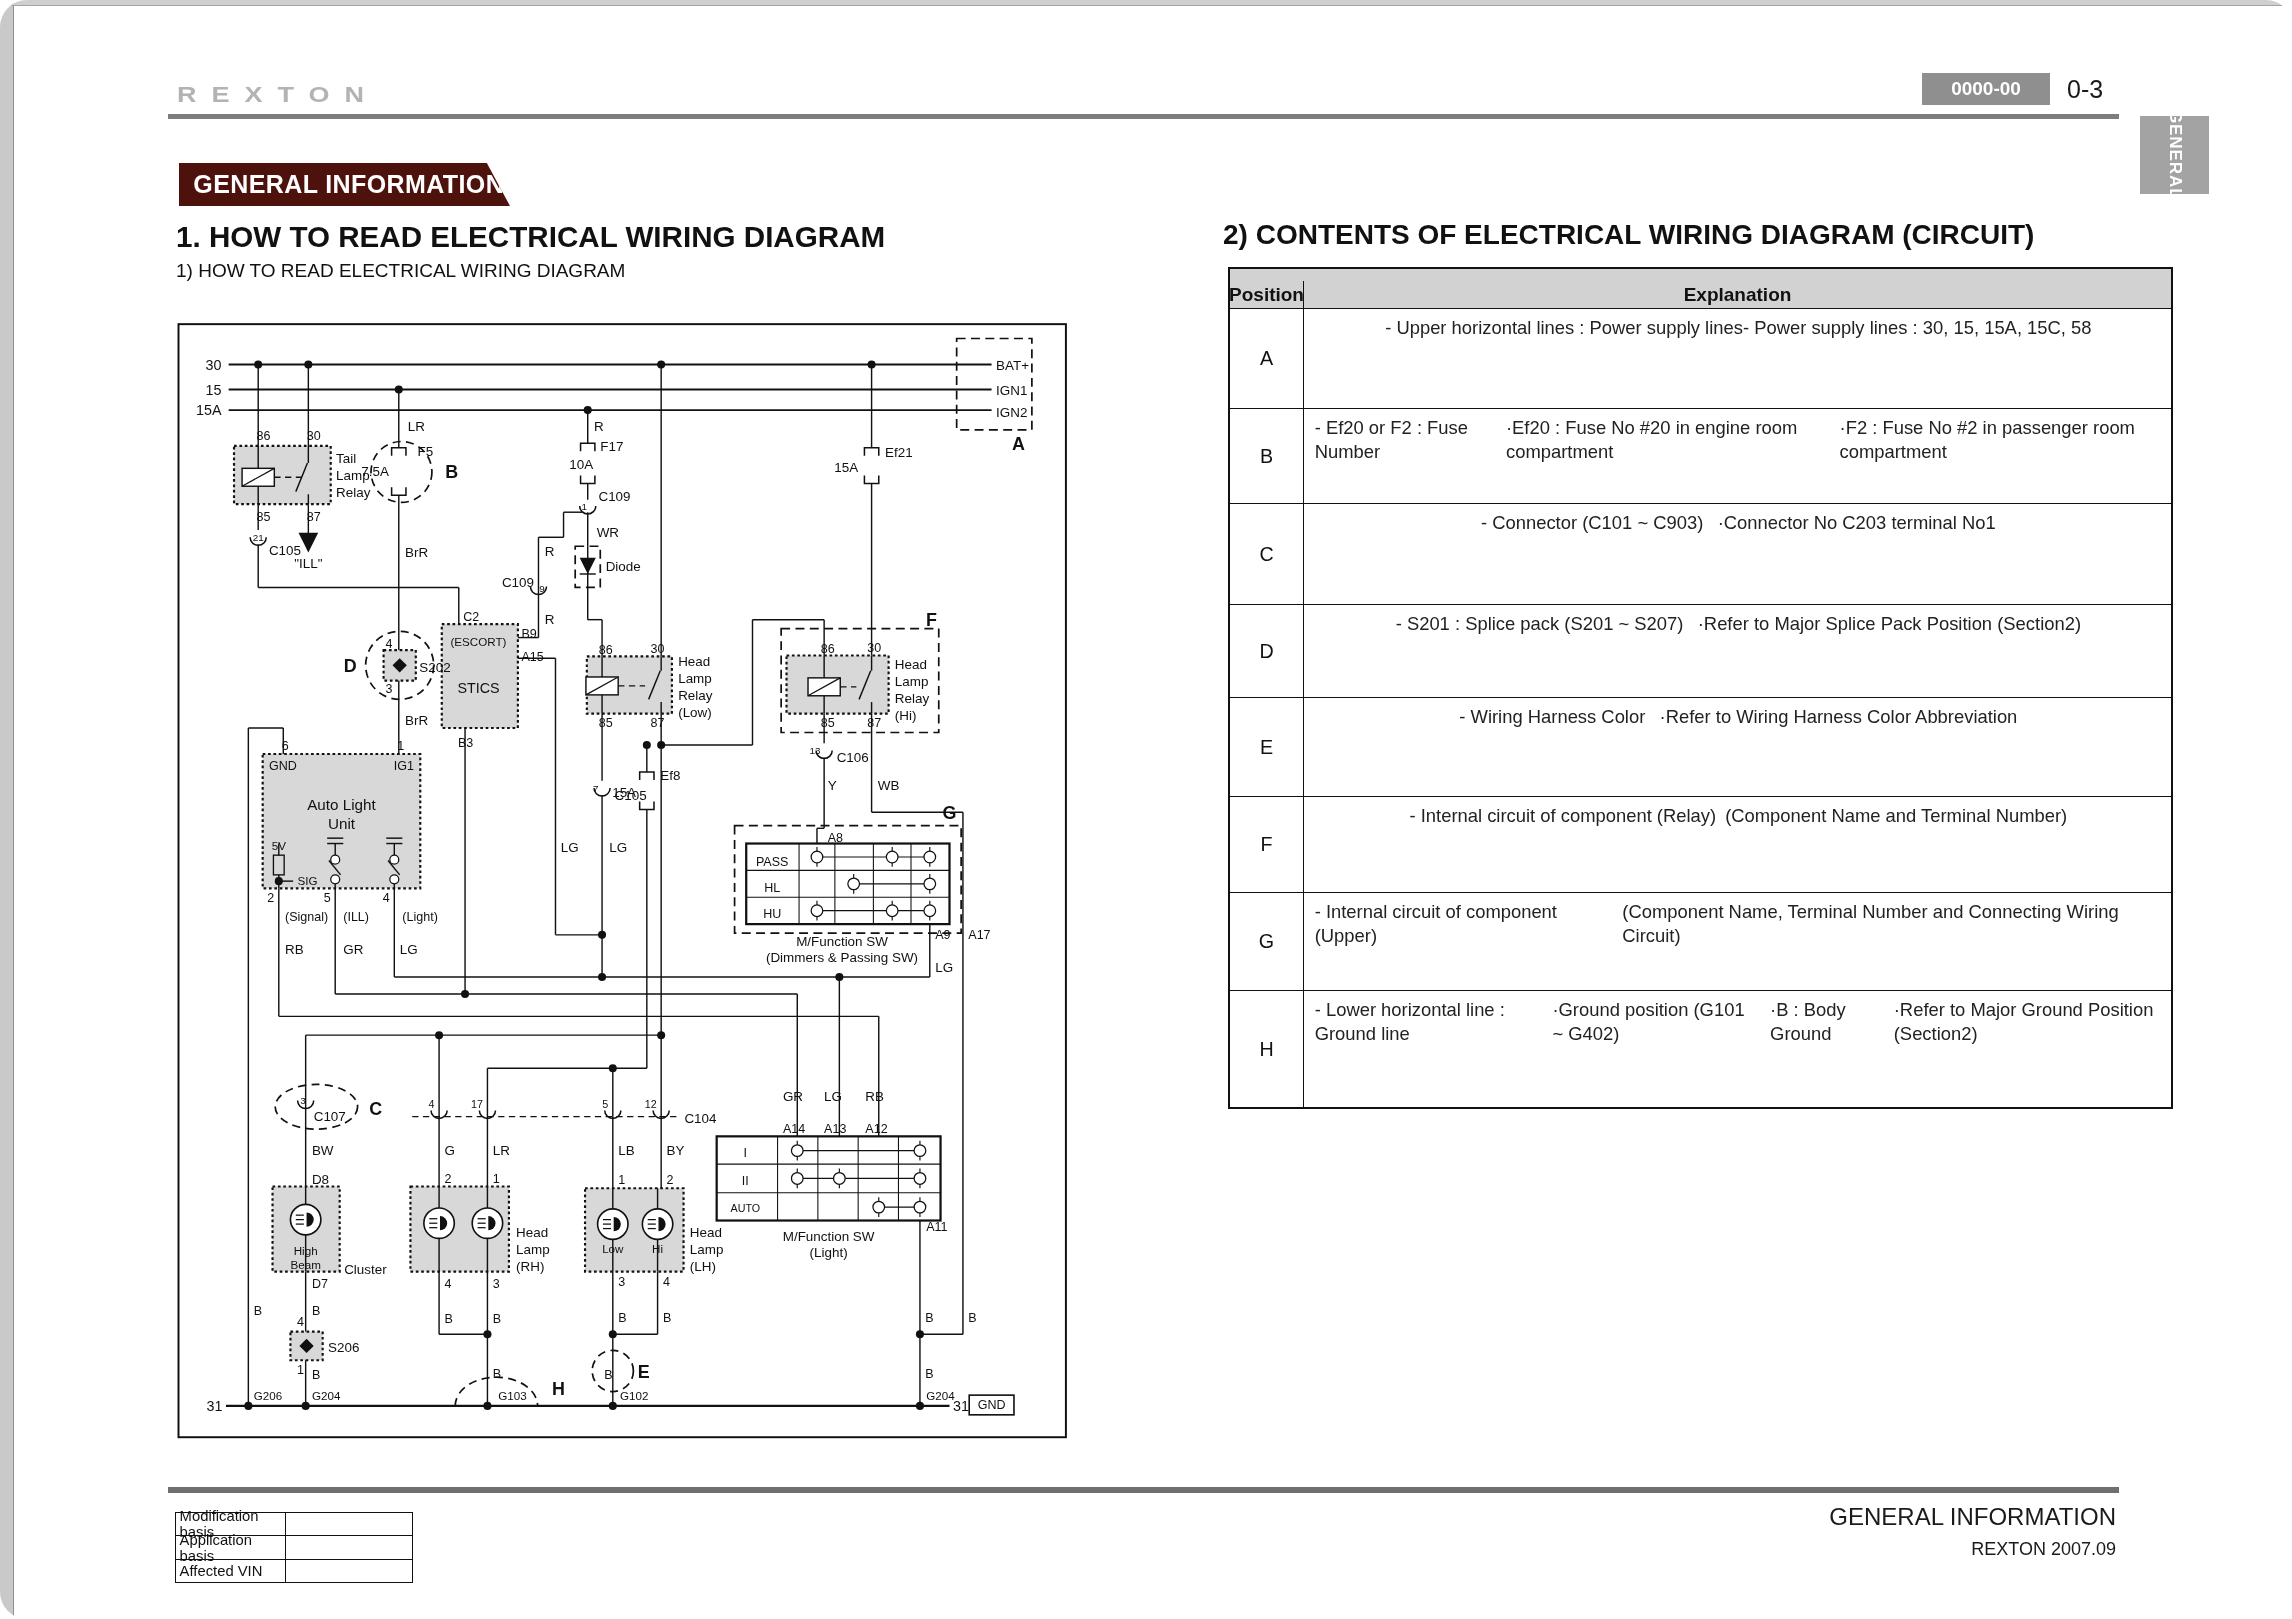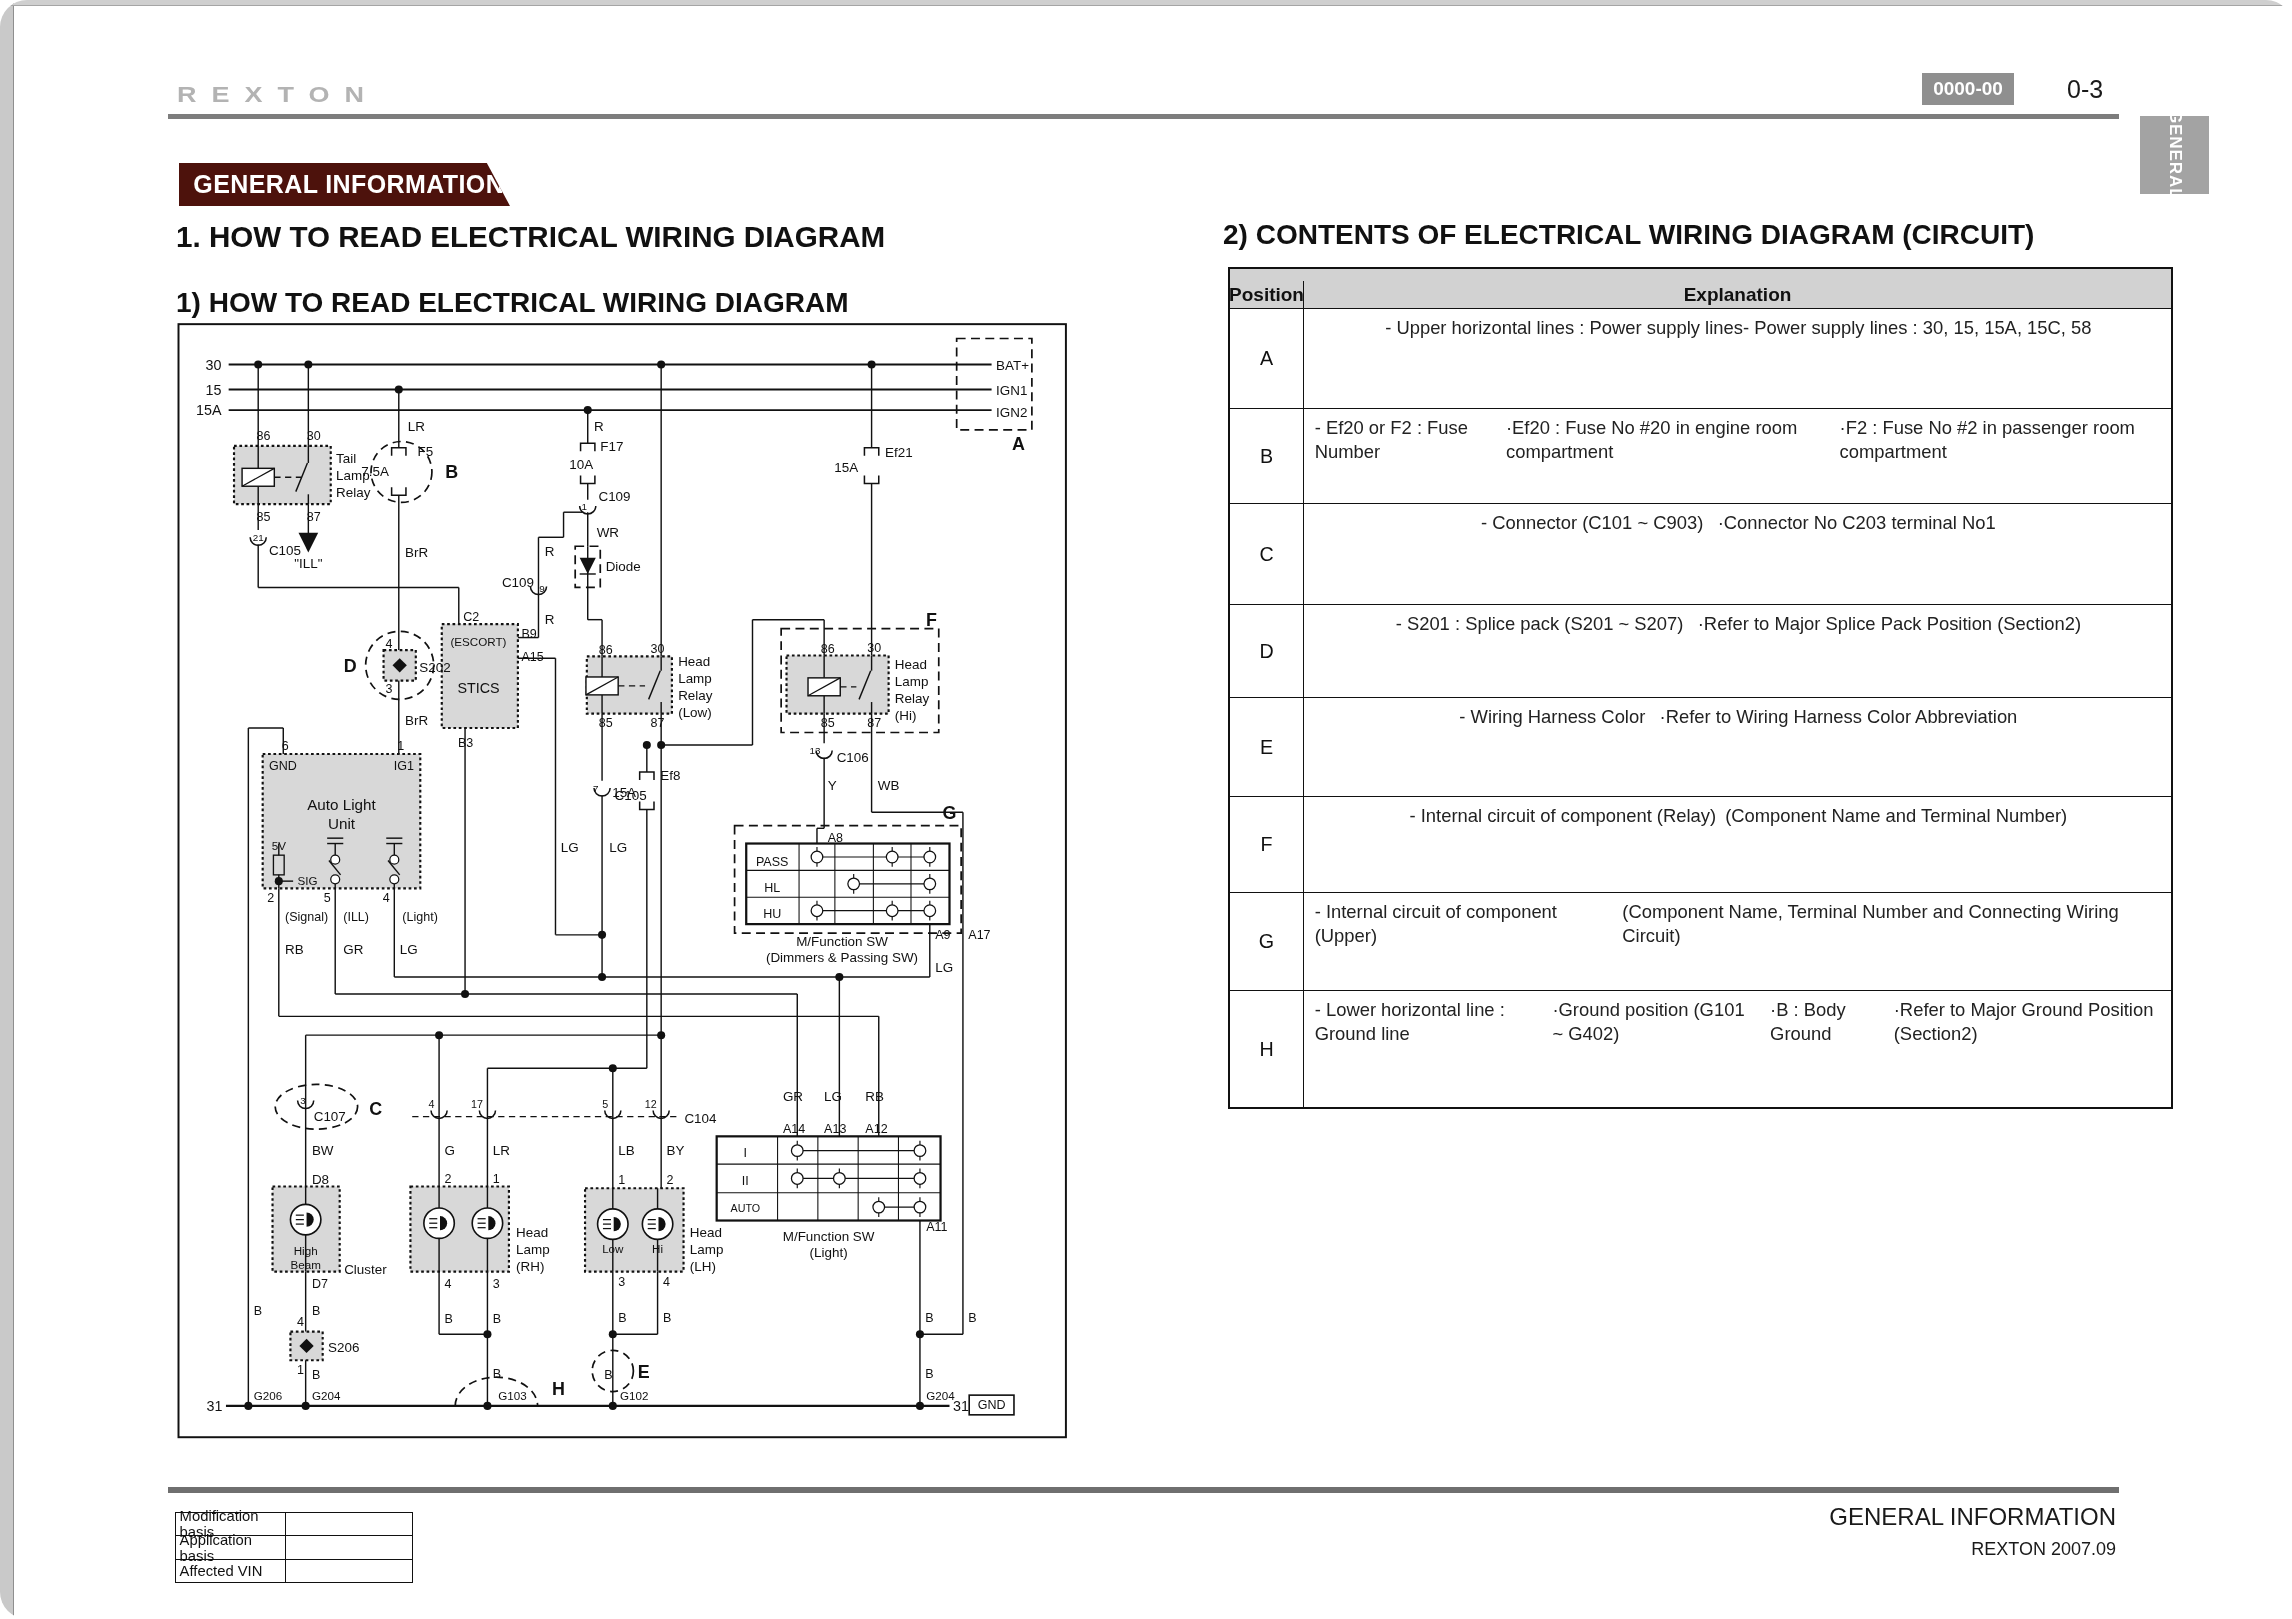--- a/index.html
+++ b/index.html
@@ -5,32 +5,32 @@
   html,body{margin:0;padding:0;background:#fff;}
   #page{position:relative;width:2293px;height:1619px;background:#ffffff;overflow:hidden;
         font-family:"Liberation Sans",sans-serif;color:#111;border-radius:27px;}
   .abs{position:absolute;}
   
   #edge-left{left:0;top:0;width:12.5px;height:1619px;background:#c9c9c9;border-right:1.8px solid #8f8f8f;}
   #edge-top{left:0;top:0;width:2293px;height:4.5px;background:#cfcfcf;border-bottom:0.9px solid #a5a5a5;}
   
   #logo{left:177px;top:79px;font-size:27px;font-weight:bold;color:#b3b3b3;letter-spacing:15px;transform:scaleY(.85);}
   #header-rule{left:168px;top:114px;width:1951px;height:5.4px;background:#7d7d7d;}
-  #code-badge{left:1922px;top:73px;width:92px;height:32px;background:#8f8f8f;color:#fff;
+  #code-badge{left:1922px;top:73px;width:128px;height:32px;background:#8f8f8f;color:#fff;
               font-weight:bold;font-size:19px;display:flex;align-items:center;justify-content:center;text-align:right;}
   #page-num{left:2067px;top:75px;font-size:25px;color:#1a1a1a;}
   #side-tab{left:2140px;top:116px;width:69px;height:78px;background:#a3a3a3;color:#fff;font-weight:bold;
             font-size:17px;writing-mode:vertical-lr;text-align:center;letter-spacing:0.9px;line-height:30px;
             display:flex;align-items:center;justify-content:center;}
   
   #banner{left:179px;top:163px;width:331px;height:43px;background:#4d120c;
           clip-path:polygon(0 0,93% 0,100% 100%,0 100%);display:flex;align-items:center;}
   #banner span{color:#fff;font-weight:bold;font-size:25px;padding-left:14.3px;letter-spacing:0.4px;}
   #h1-left{left:176px;top:220px;font-size:29.6px;font-weight:bold;}
-  #h2-left{left:176px;top:287px;font-size:28px;font-weight:bold;}
+  #h2-left{left:176px;top:260px;font-size:19px;font-weight:normal;}
   #h-right{left:1223px;top:219px;font-size:28px;font-weight:bold;}
   
   #exp-table{left:1228px;top:267px;width:941px;border:2.7px solid #111;}
   .thead{display:flex;background:#d2d2d2;border-bottom:1.8px solid #111;height:39px;}
   .th{font-weight:bold;font-size:19px;display:flex;align-items:center;justify-content:center;margin-top:12px;}
   .th.pos{width:73px;border-right:1.8px solid #111;}
   .th.exp{flex:1;}
   .trow{display:flex;border-bottom:1.8px solid #111;}
   .trow:last-child{border-bottom:none;}
   .td-pos{width:73px;border-right:1.8px solid #111;display:flex;align-items:center;justify-content:center;

